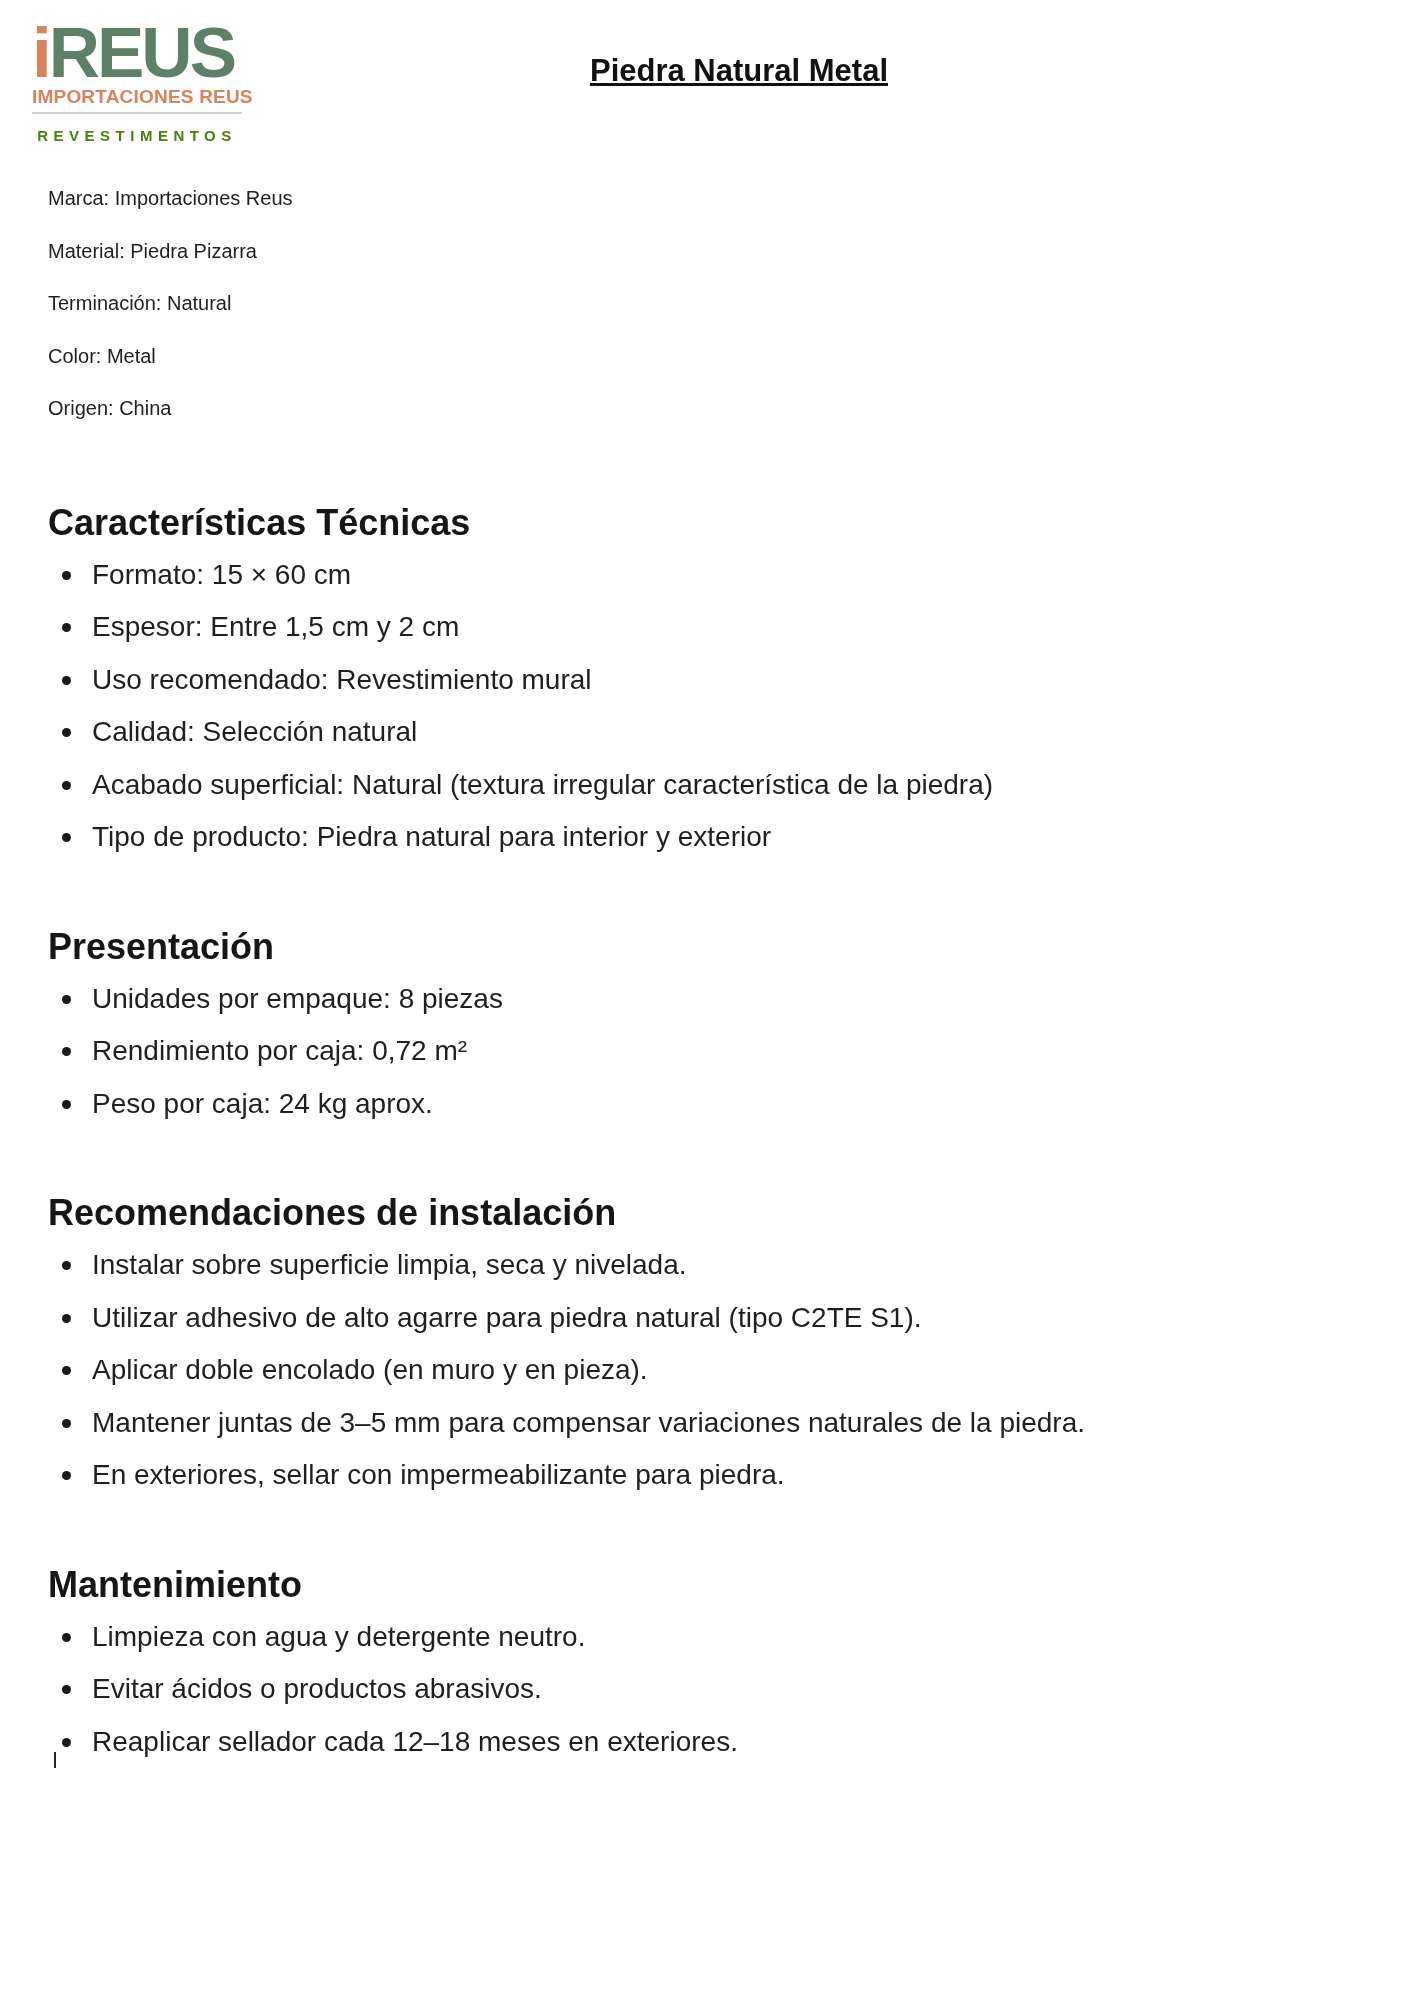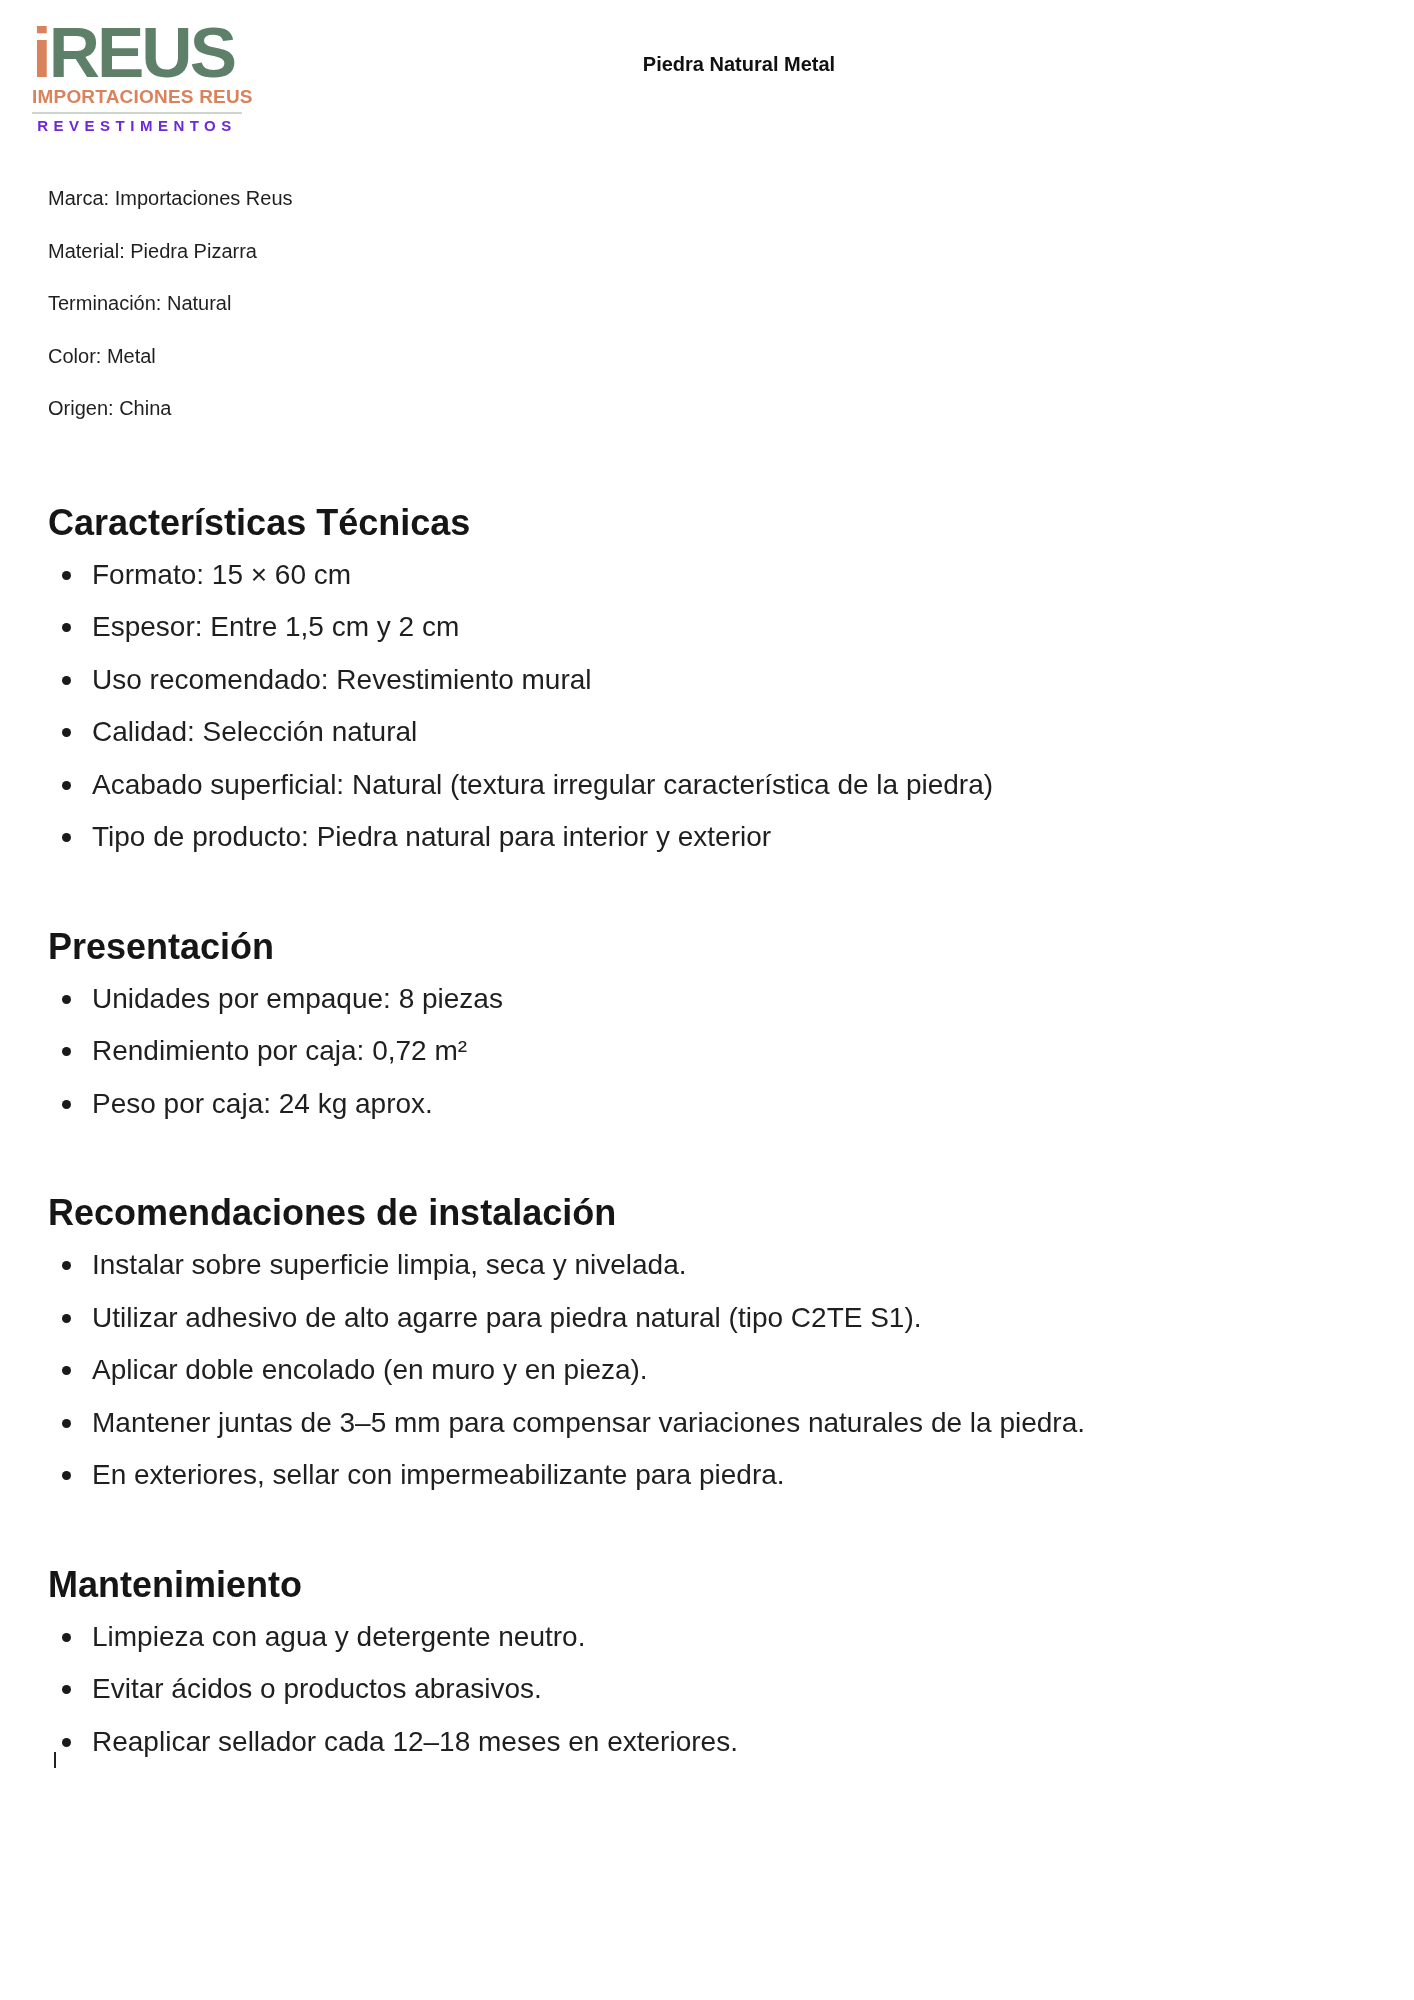--- a/index.html
+++ b/index.html
@@ -38,38 +38,39 @@
     white-space: nowrap;
     text-align: right;
   }
   .logo-line1 .reus-bold { font-weight: 800; }
   .logo-divider {
     margin-top: 4px;
     height: 2px;
     background: #ccd6cc;
   }
   .logo-line2 {
-    margin-top: 3px;
+    margin-top: 13px;
     text-align: center;
     font-size: 15px;
     font-weight: 600;
-    color: #6d28d9;
+    color: #4d7c0f;
     letter-spacing: 5.5px;
     white-space: nowrap;
   }
 
   .doc-title {
     position: absolute;
     left: 739px;
     top: 53px;
     transform: translateX(-50%);
-    font-size: 20px;
+    font-size: 31px;
     font-weight: 700;
     color: #111111;
     white-space: nowrap;
+    text-decoration: underline;
   }
 
   
   .content {
     position: absolute;
     left: 48px;
     right: 48px;
     top: 0;
   }
   .meta { margin-top: 172px; }

